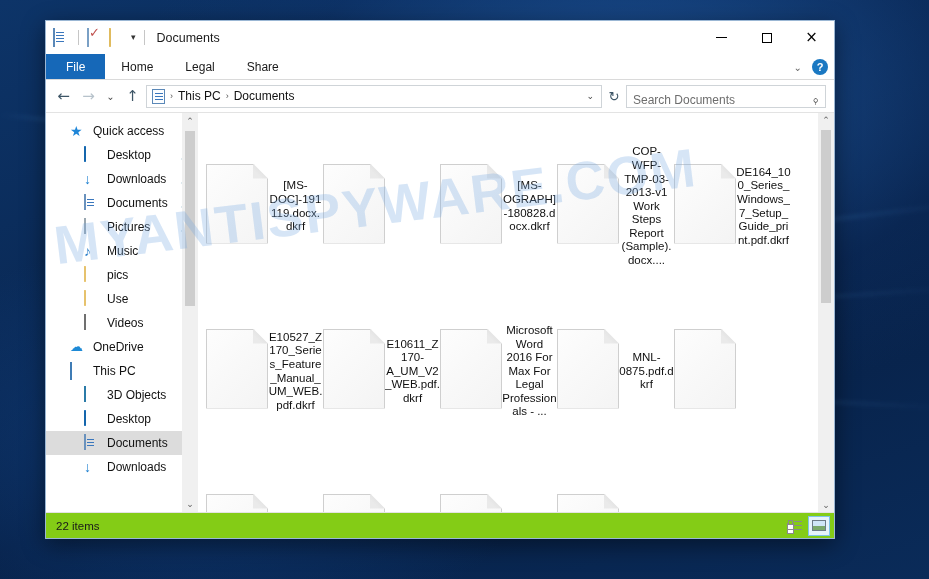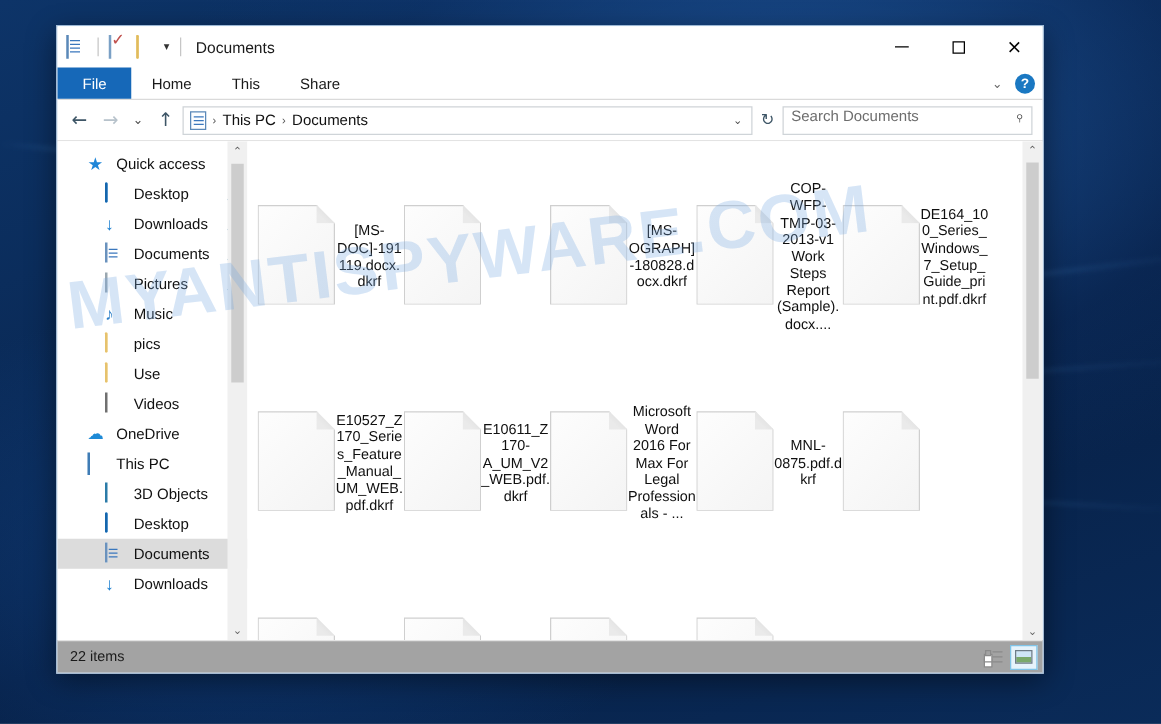--- a/index.html
+++ b/index.html
@@ -120,21 +120,21 @@
   .crumb-ico::after {
     content: ""; position: absolute; left: 2px; top: 3px; width: 8px; height: 1px; background: #3a77bd;
     box-shadow: 0 3px 0 0 #3a77bd, 0 6px 0 0 #3a77bd;
   }
   .crumb-sep { color: #555; font-size: 9px; padding: 0 2px; }
   .crumb { font-size: 12px; color: #111; white-space: nowrap; }
   .addr-caret { margin-left: auto; font-size: 9px; color: #444; padding-right: 3px; }
   .refresh { font-size: 13px; color: #3d5566; width: 20px; text-align: center; font-family: "DejaVu Sans", sans-serif; }
   .searchbox {
     width: 200px; height: 23px; border: 1px solid #cfd4d8; background: #fff;
-    display: flex; align-items: flex-start; padding: 0 6px; flex: none;
+    display: flex; align-items: flex-end; padding: 0 6px; flex: none;
   }
   .searchbox .ph { font-size: 12px; color: #6d6d6d; flex: 1; }
   .mag { font-size: 12px; color: #333; transform: rotate(-45deg); font-family: "DejaVu Sans", sans-serif; }
 
   
   .wbody { flex: 1; display: flex; min-height: 0; border-top: 1px solid #e3e3e3; }
 
   
   .navpane {
     width: 152px; flex: none; background: #fff;
@@ -208,21 +208,21 @@
     position: absolute; left: 0; right: 0; text-align: center; font-size: 9px; color: #606060;
   }
   .cont-sb .arrow.up { top: 2px; }
   .cont-sb .arrow.down { bottom: 2px; }
   .cont-sb .thumb { position: absolute; left: 3px; top: 17px; width: 10px; height: 173px; background: #cdcdcd; }
 
   
   .statusbar {
     height: 26px; flex: none; border-top: 1px solid #e3e3e3;
     display: flex; align-items: center; padding: 0 4px 0 10px;
-    font-size: 11.5px; color: #1a1a1a; background: #a3a3a3;
+    font-size: 11.5px; color: #1a1a1a; background: #84cc16;
   }
   .sb-right { margin-left: auto; display: flex; align-items: center; gap: 2px; }
   .vbtn { width: 22px; height: 20px; display: flex; align-items: center; justify-content: center; }
   .vbtn.active { border: 1px solid #7fc4e8; background: #e6f3fb; }
   .v-details { width: 14px; height: 11px; position: relative; }
   .v-details::before {
     content: ""; position: absolute; left: 0; top: 0; width: 3px; height: 3px;
     border: 1px solid #8a8a8a;
     box-shadow: 0 4px 0 0 #fff, 0 4px 0 1px #8a8a8a, 0 8px 0 0 #fff, 0 8px 0 1px #8a8a8a;
   }
@@ -274,21 +274,21 @@
         </div>
       <div class="wbtn">
           <span class="gl gl-close">×</span>
         </div>
     </div>
   </div>
 
   <div class="ribbon">
     <div class="rtab file">File</div>
     <div class="rtab">Home</div>
-    <div class="rtab">This</div>
+    <div class="rtab">Legal</div>
     <div class="rtab">Share</div>
     <div class="ribbon-right">
       <span class="chev-down">⌄</span>
       <span class="help-ico">?</span>
     </div>
   </div>
 
   <div class="addrrow">
     <div class="navbtn">←</div>
     <div class="navbtn dim">→</div>

